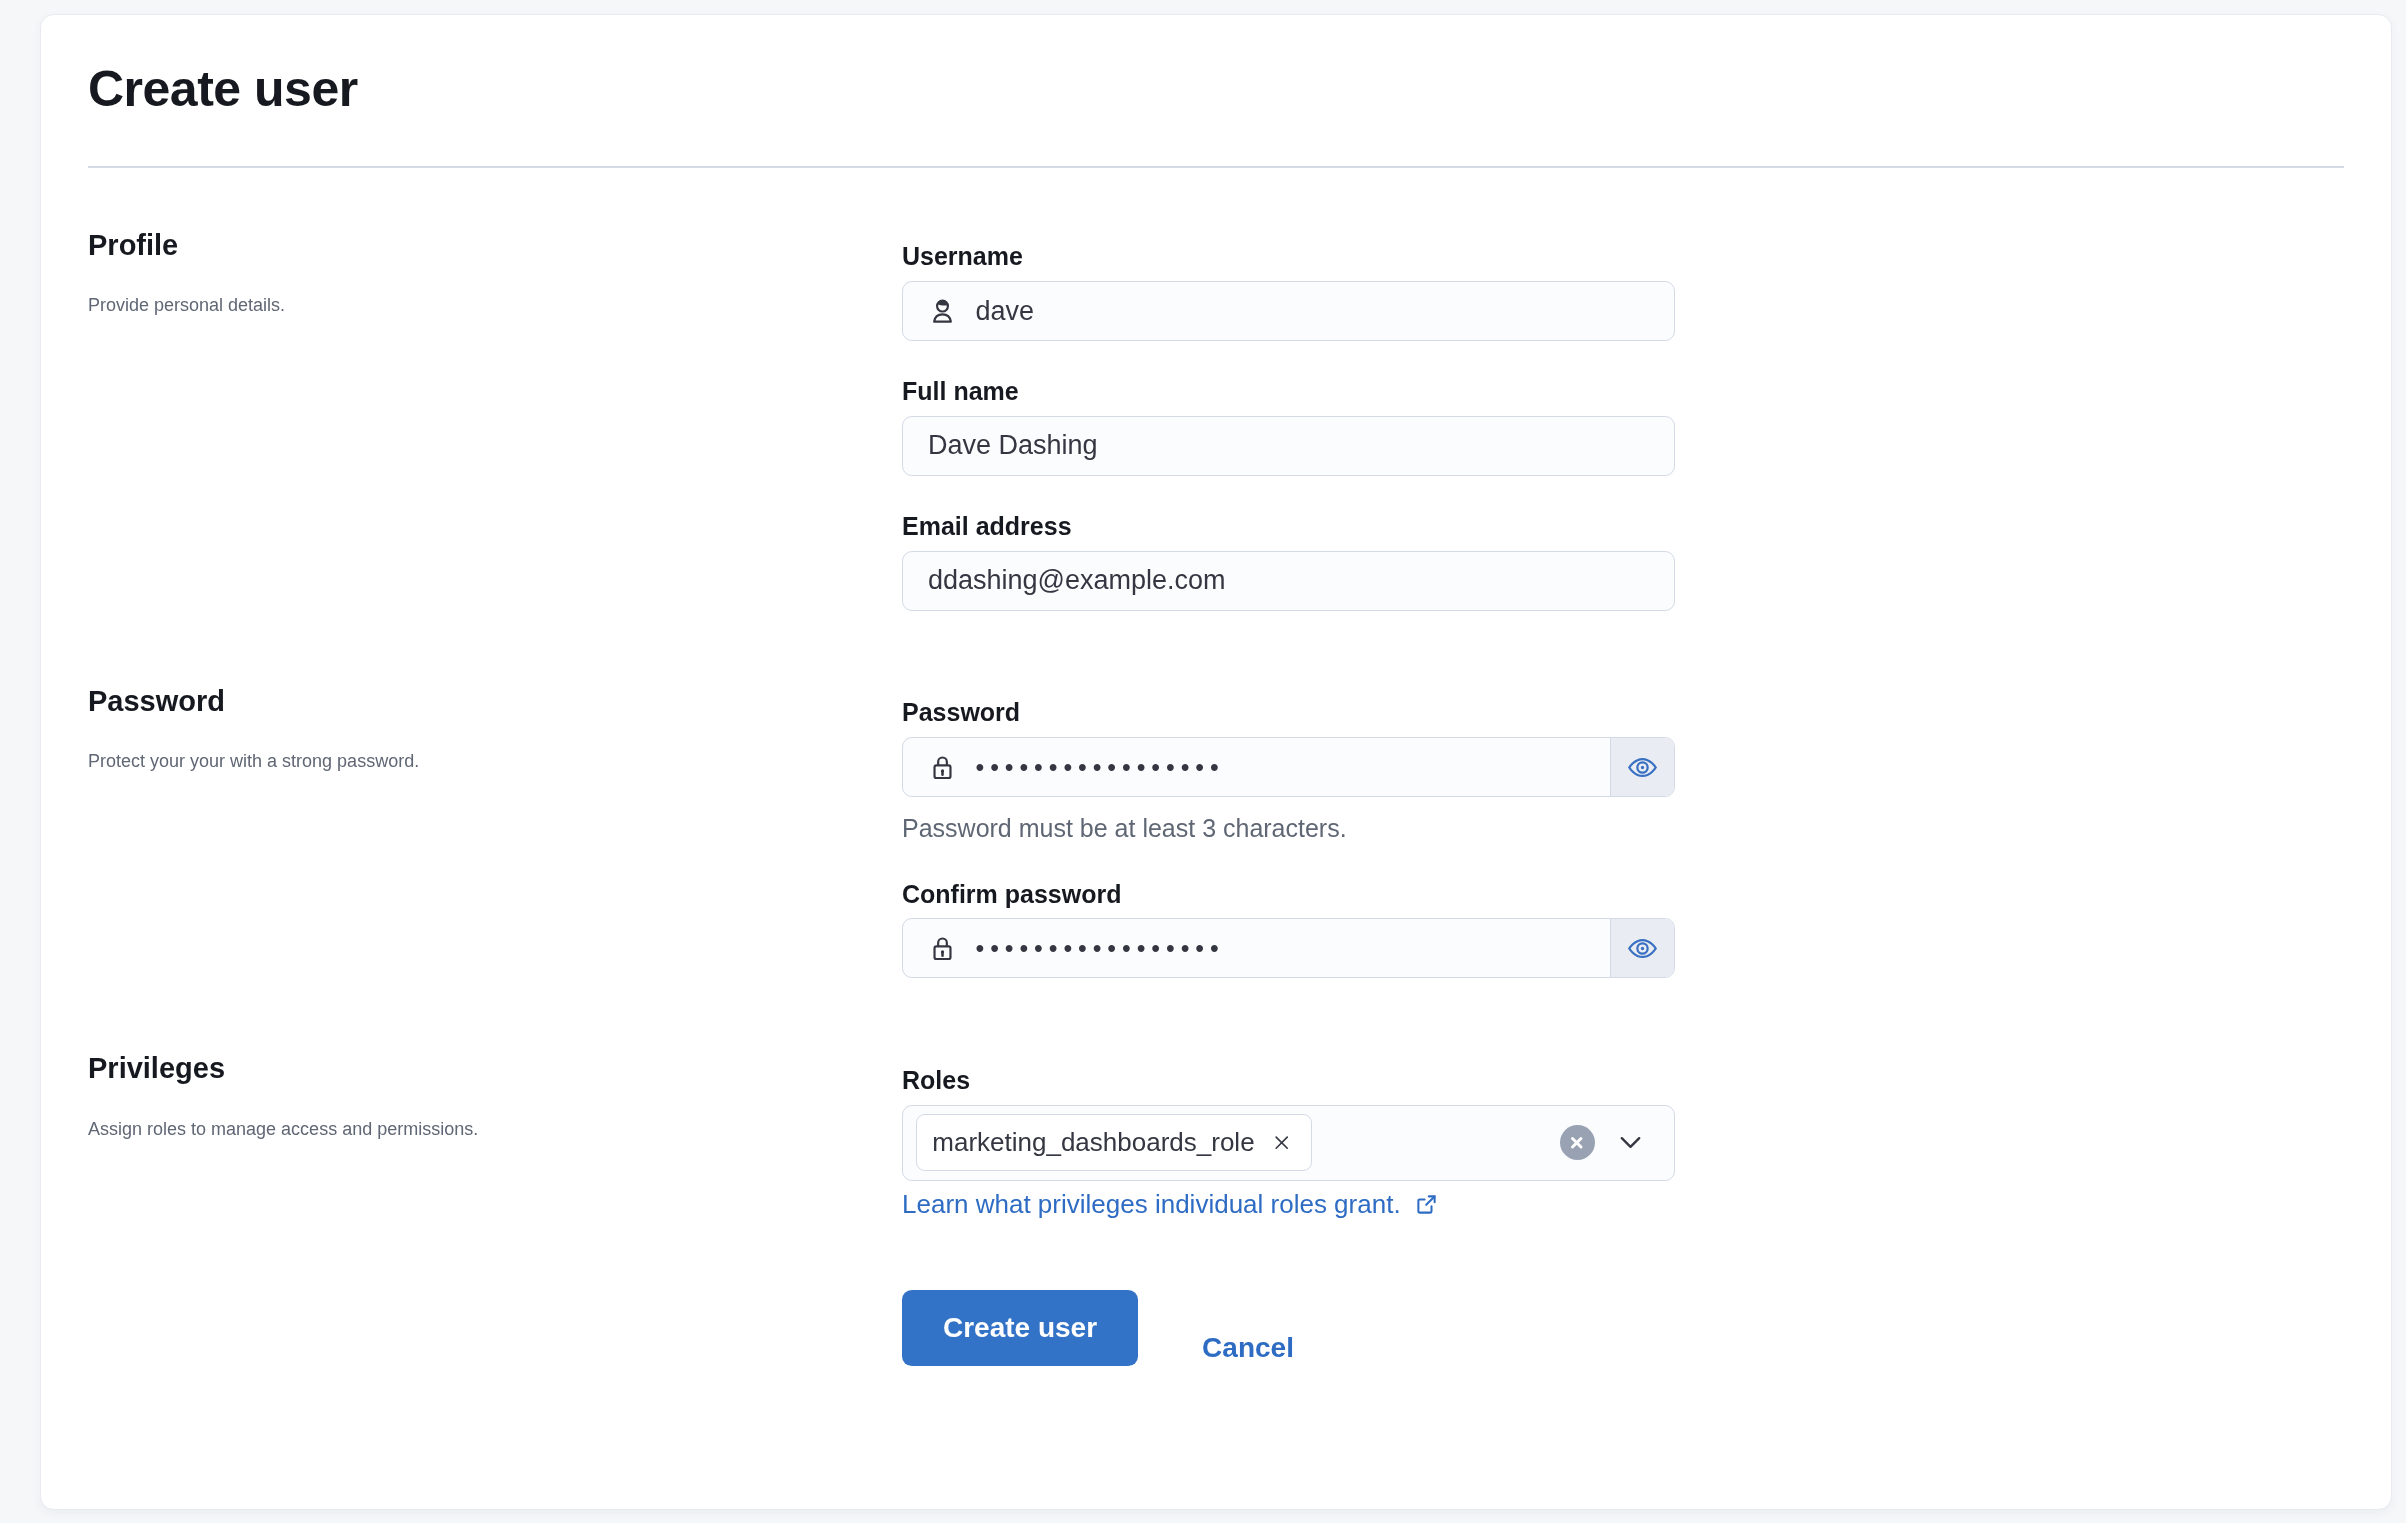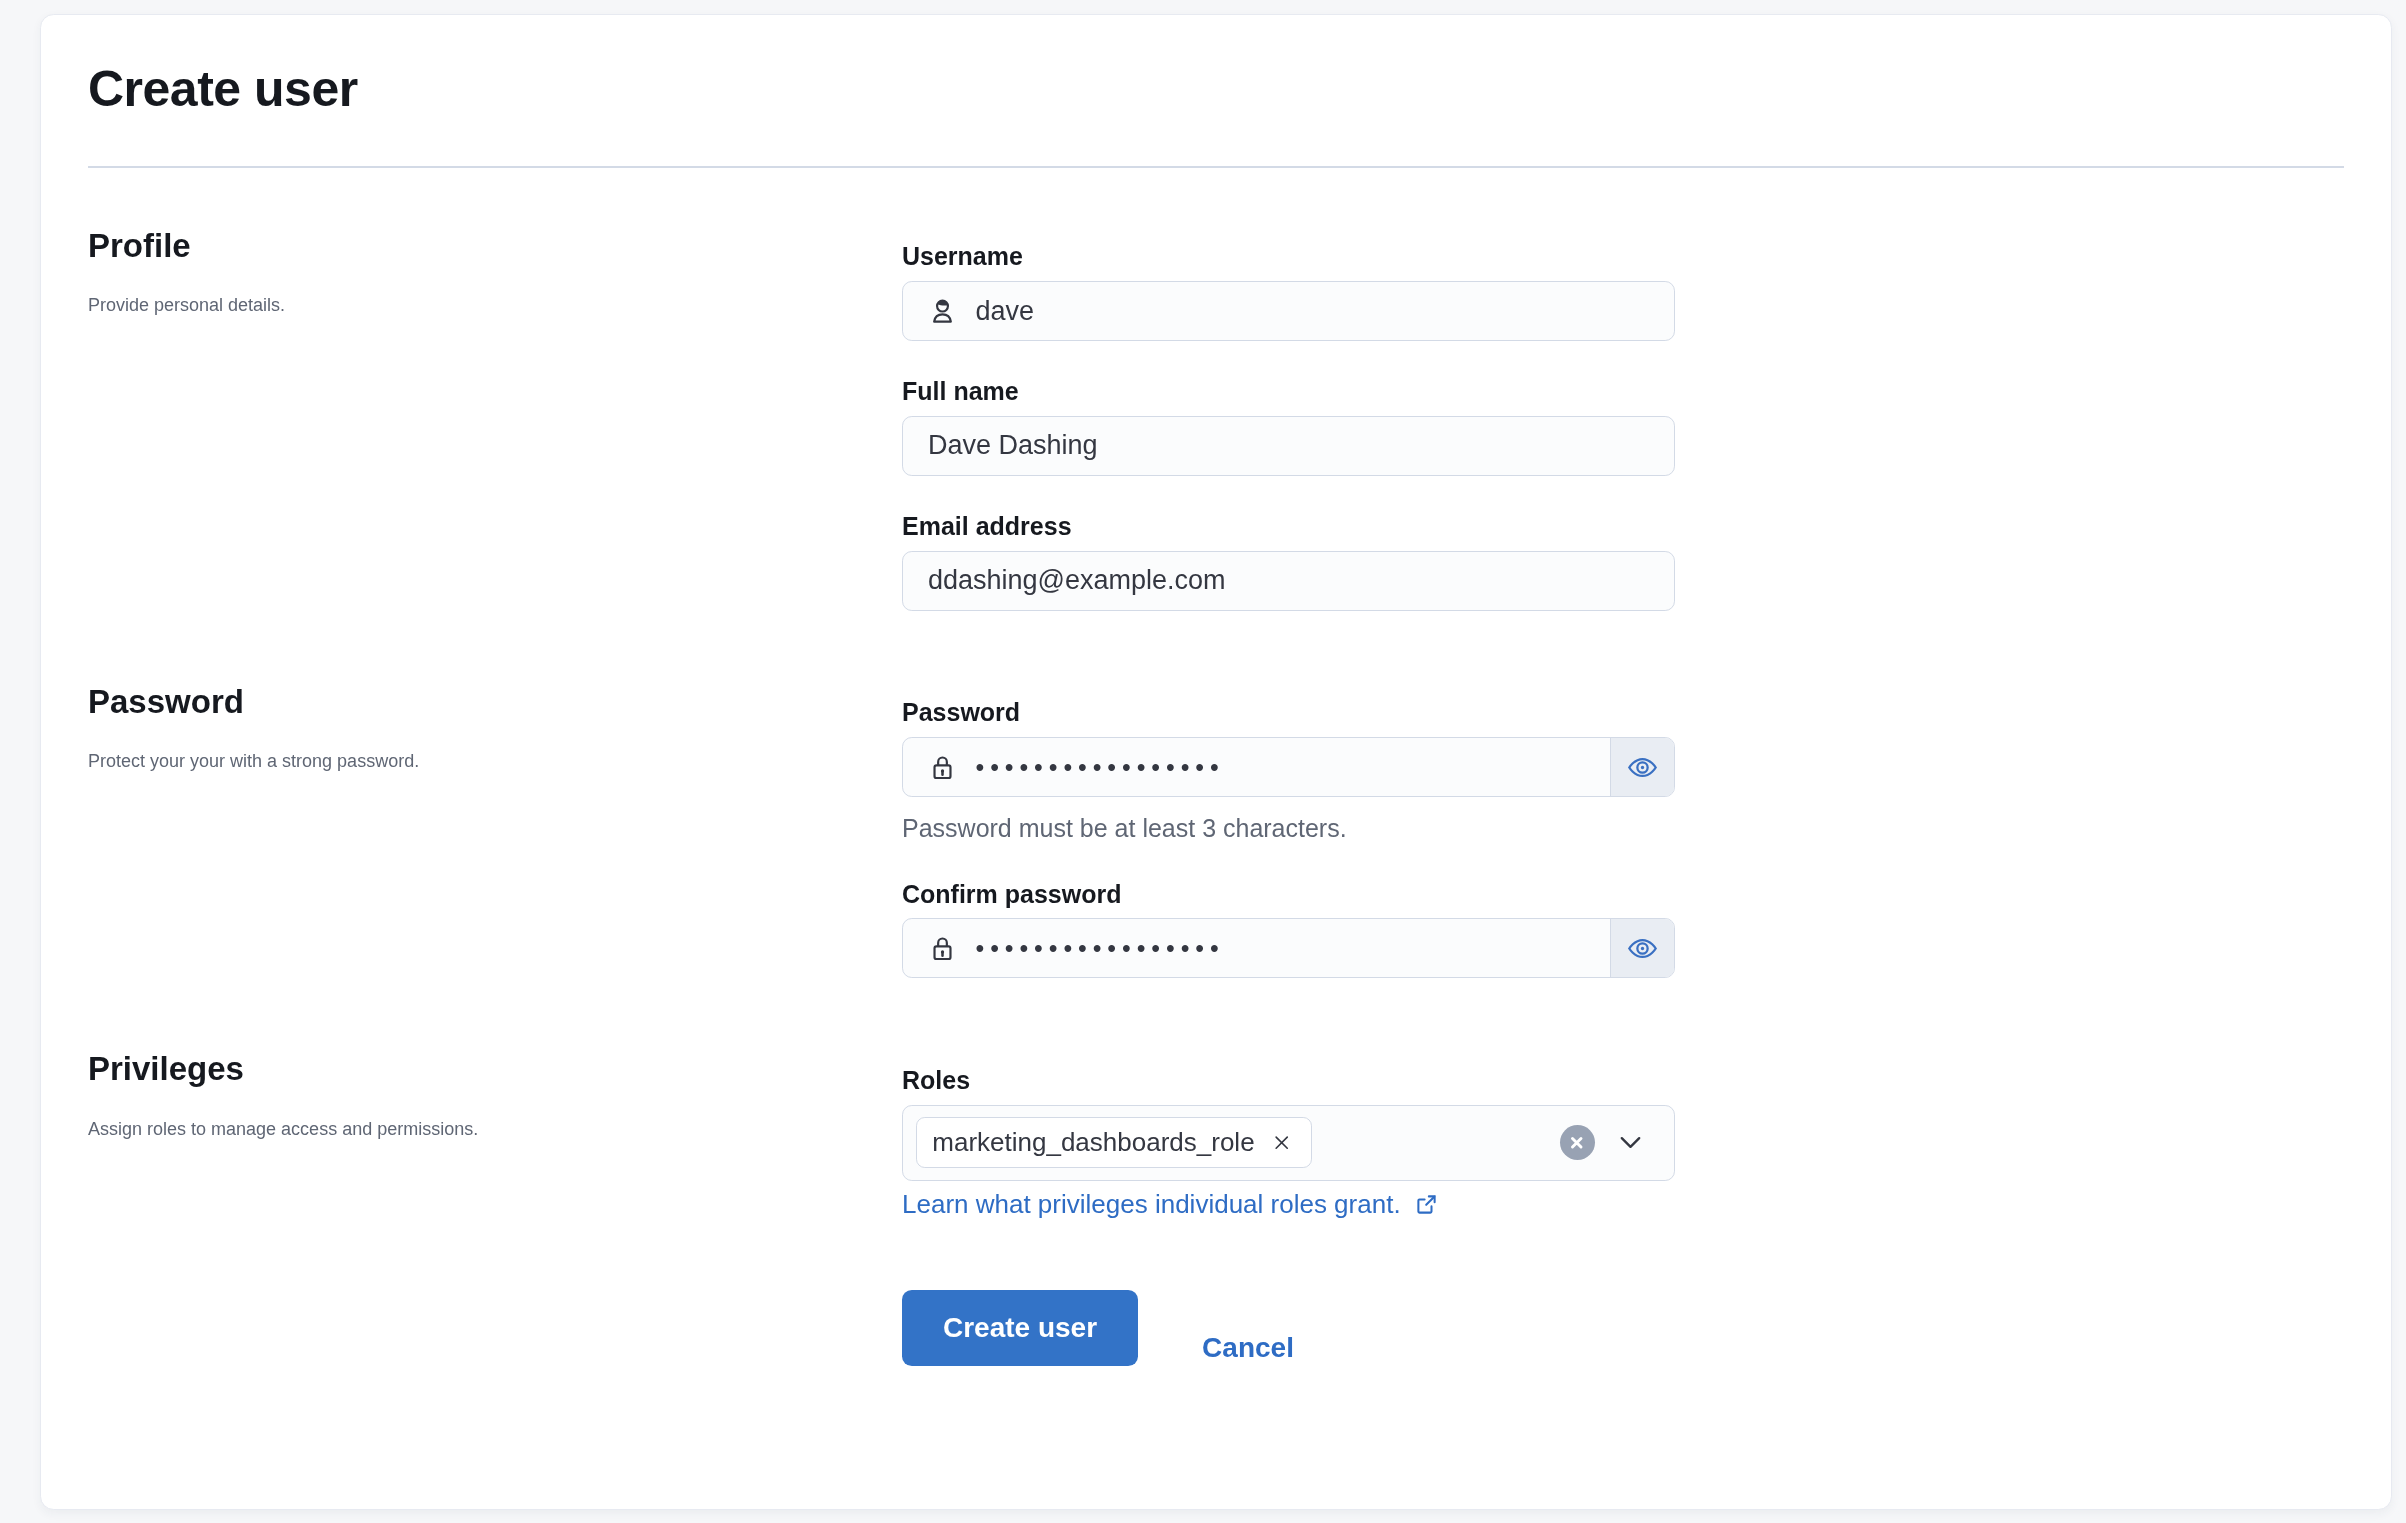--- a/index.html
+++ b/index.html
@@ -21,21 +21,21 @@
   }
   .page-title {
     font-size:50px; font-weight:700; letter-spacing:-0.5px;
     line-height:62px; color:var(--text,#16191f);
   }
   .divider { height:2px; background:var(--divider,#d3dae6); margin-top:46px; }
   .sections { margin-top:57px; }
   .section { display:flex; margin-bottom:70px; }
   .sec-left { width:814px; }
   .sec-right { width:773px; padding-top:17.6px; }
-  .sec-heading { font-size:33px; font-weight:700; line-height:41px; color:var(--text,#16191f); }
+  .sec-heading { font-size:29px; font-weight:700; line-height:41px; color:var(--text,#16191f); }
   .sec-desc { font-size:18px; line-height:35px; color:var(--muted-text,#5f6674); margin-top:22.4px; }
   .group { margin-bottom:36px; }
   .group:last-child { margin-bottom:0; }
   .field-label { display:block; font-size:25px; font-weight:700; line-height:29px; margin-bottom:9.8px; color:var(--text,#16191f); }
   .input-wrap {
     position:relative; display:flex; align-items:center;
     height:60px; width:100%;
     background:var(--input-bg,#fbfcfd);
     border:1px solid var(--input-border,#d3dae6);
     border-radius:9.8px;
@@ -63,21 +63,21 @@
   .combo {
     position:relative; display:flex; align-items:center;
     height:76px; width:100%;
     background:var(--input-bg,#fbfcfd);
     border:1px solid var(--input-border,#d3dae6);
     border-radius:9.8px;
     padding:0 117px 0 12.7px;
   }
   .role-pill {
     display:inline-flex; align-items:center; gap:13.7px;
-    height:51px; padding:0 15.6px;
+    height:57px; padding:0 15.6px;
     background:#ffffff; border:1px solid var(--input-border,#d3dae6);
     border-radius:8.8px; font-size:26px; color:var(--input-text,#343741);
     cursor:default;
   }
   .pill-x { display:flex; cursor:pointer; padding:2px; border-radius:3.9px; }
   .combo-controls { position:absolute; right:29px; top:0; bottom:0; display:flex; align-items:center; gap:21.5px; }
   .clear-circle {
     width:35px; height:35px; border-radius:50%;
     background:var(--clear-btn-bg,#98a2b3);
     display:flex; align-items:center; justify-content:center;

